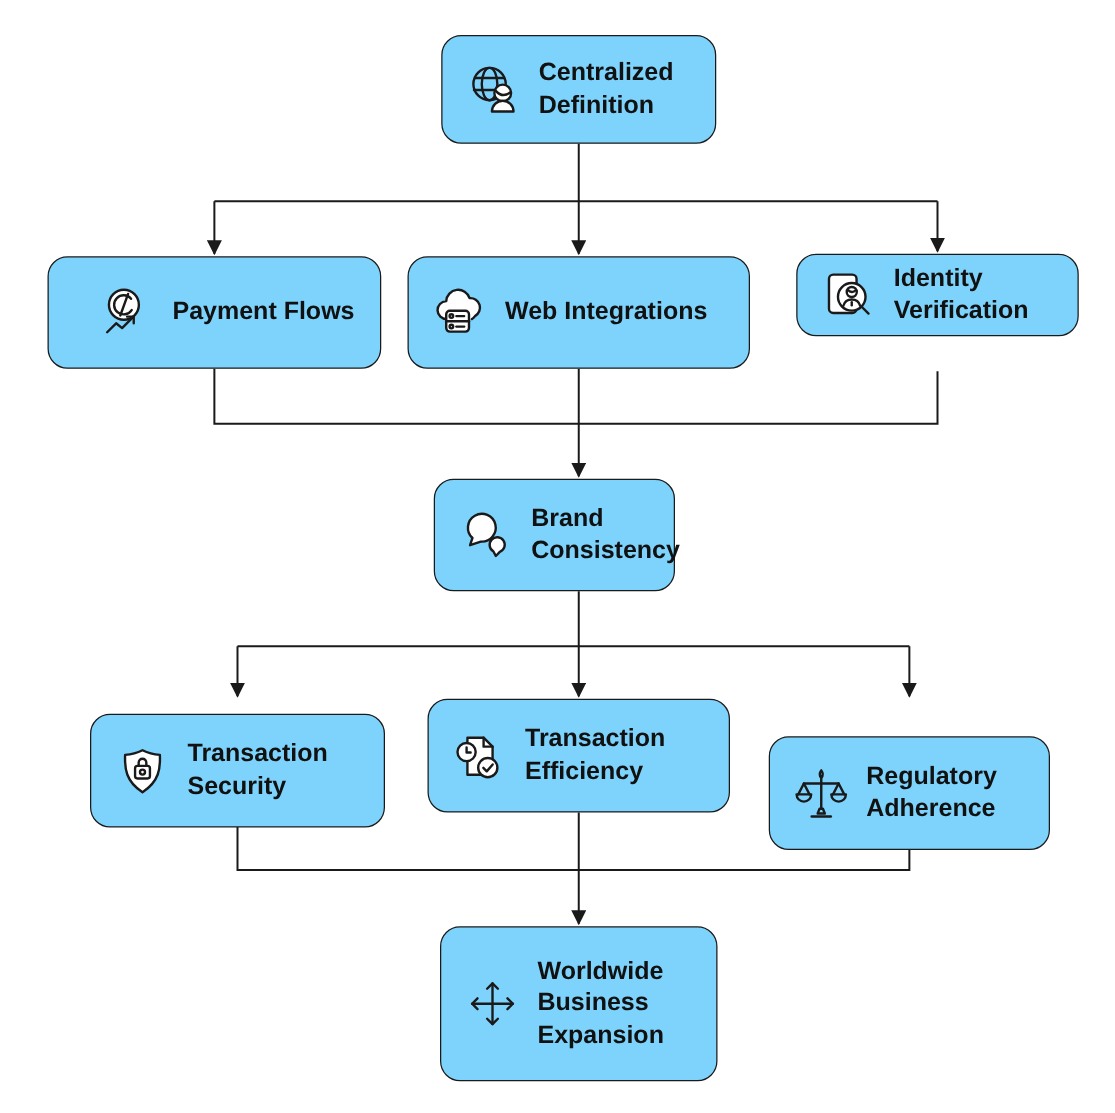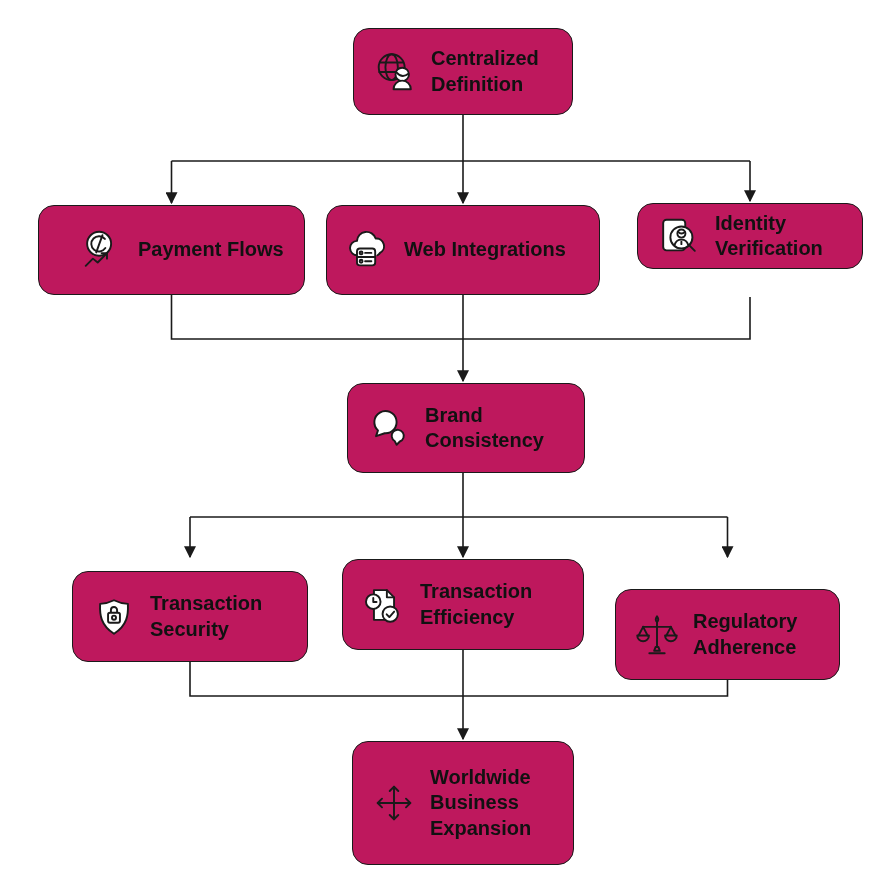--- a/index.html
+++ b/index.html
@@ -4,35 +4,35 @@
 <style>
   html,body { margin:0; padding:0; background:#ffffff; }
   .canvas {
     position:relative; width:892px; height:890px; background:#ffffff;
     font-family:"Liberation Sans", sans-serif; overflow:hidden;
   }
   svg.edges { position:absolute; left:0; top:0; z-index:1; }
   .edge { stroke:#1a1a1a; stroke-width:1.6; fill:none; }
   .node {
     position:absolute; z-index:2; display:flex; align-items:center; gap:13px;
-    background:#be185d; border:1.8px solid #1a1a1a; border-radius:16px;
+    background:#7dd3fc; border:1.8px solid #1a1a1a; border-radius:16px;
     padding:0 12px 0 18px; box-sizing:border-box;
   }
   .node .icon { flex:0 0 auto; width:46px; height:46px; }
   .node .icon svg { width:100%; height:100%; display:block; }
   .node .icon svg * { stroke:#1a1a1a; stroke-width:2; fill:none;
     stroke-linecap:round; stroke-linejoin:round; }
   .node .icon svg .f { fill:#ffffff; }
   .node .label { font-weight:bold; font-size:20px; line-height:1.26; color:#111111; }
   .nowrap .label { white-space:nowrap; }
   .n1 { left:353px; top:28px;  width:220px; height:87px; }
   .n2 { left:38px;  top:205px; width:267px; height:90px;padding-left:40px; }
   .n3 { left:326px; top:205px; width:274px; height:90px; }
   .n4 { left:637px; top:203px; width:226px; height:66px; }
-  .n5 { left:347px; top:383px; width:238px; height:90px; }
+  .n5 { left:347px; top:383px; width:193px; height:90px; }
   .n6 { left:72px;  top:559px; width:236px; height:91px;margin-top:12px; }
   .n7 { left:342px; top:559px; width:242px; height:91px; }
   .n8 { left:615px; top:559px; width:225px; height:91px;margin-top:30px; }
   .n9 { left:352px; top:741px; width:222px; height:124px; }
 </style>
 </head>
 <body>
 
 <div class="canvas">
 

